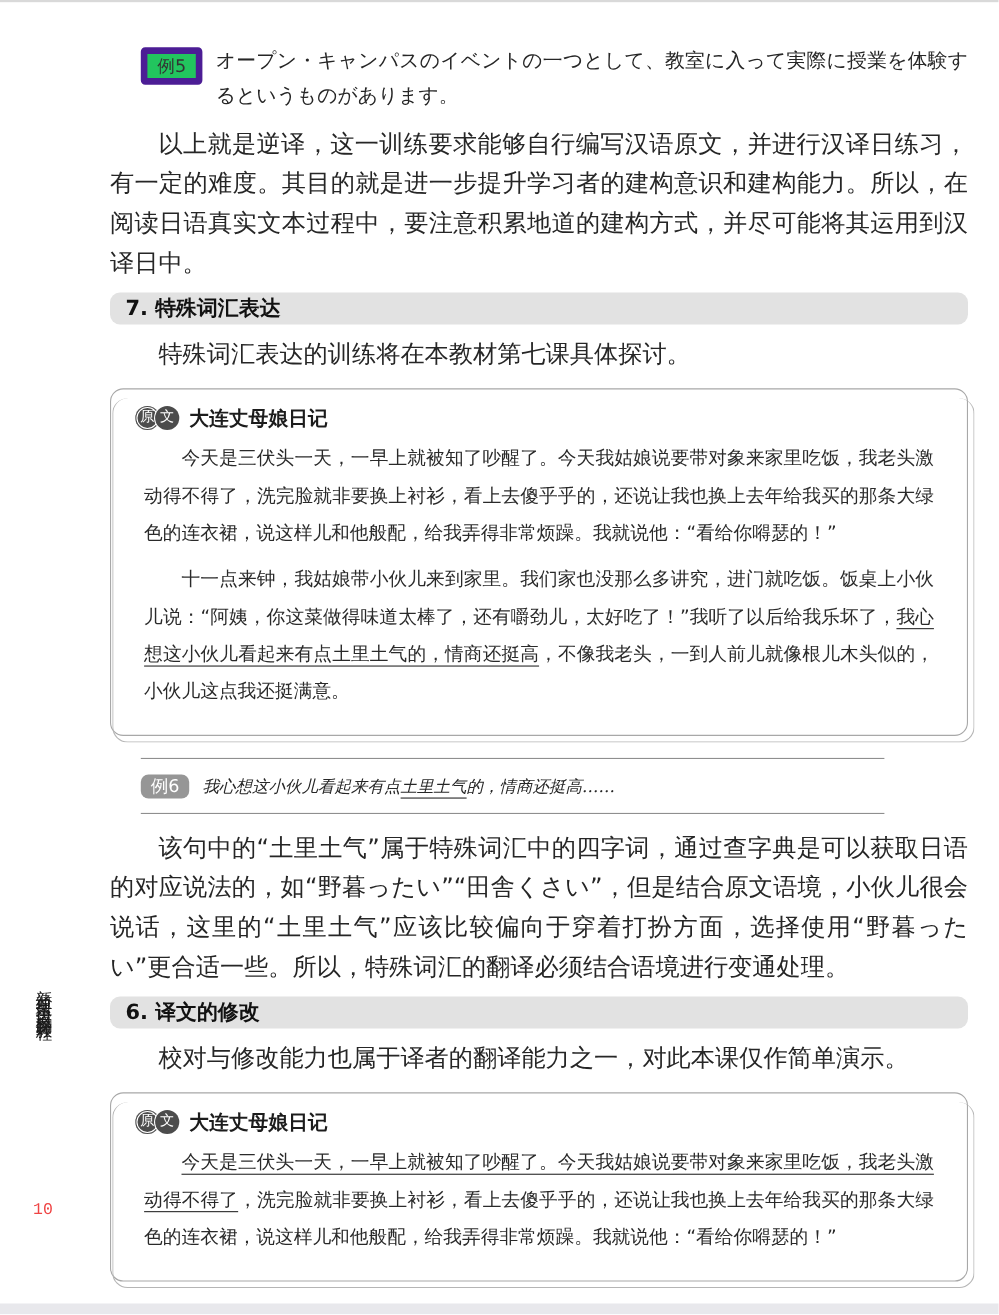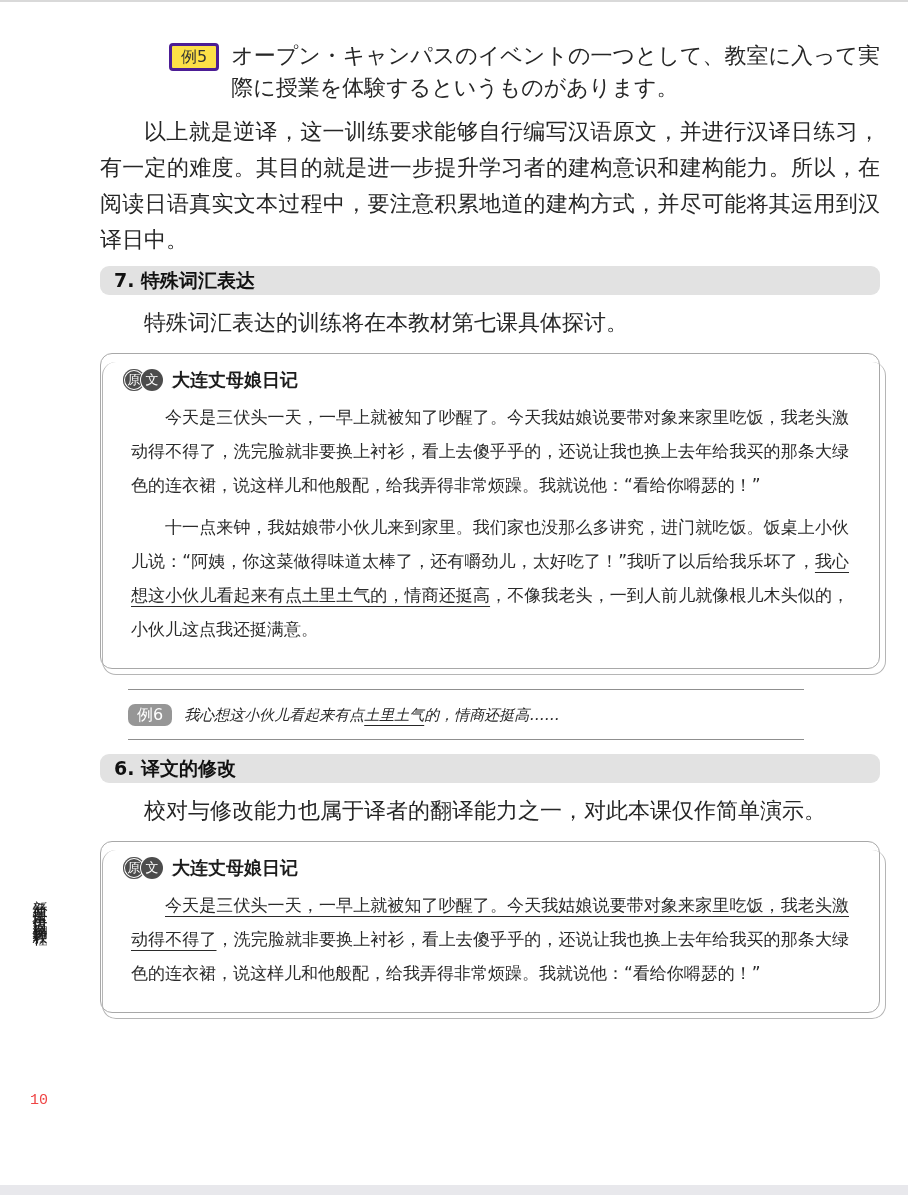--- a/index.html
+++ b/index.html
@@ -11,23 +11,23 @@
   .bottom-strip{position:absolute;bottom:0;left:0;width:908px;height:10px;background:#e8e8ec;}
 
   .content{position:absolute;left:100px;top:40px;width:780px;}
 
   
   .example-row{display:flex;align-items:flex-start;margin-left:28px;margin-bottom:10px;}
   .ex-label{
     flex:0 0 auto;display:inline-block;font-size:16px;line-height:22px;
     padding:0 9px;margin-top:3px;margin-right:12px;white-space:nowrap;
   }
-  .ex-label.outline{border:3px solid #4c1d95;border-radius:4px;background:#fde047;color:#333;margin-left:41px;}
+  .ex-label.outline{border:6px solid #4c1d95;border-radius:4px;background:#22c55e;color:#333;}
   .ex-label.filled{background:#969696;border-radius:7px;color:#fff;}
-  .ex5-text{font-size:22px;line-height:32px;text-align:justify;}
+  .ex5-text{font-size:18px;line-height:32px;text-align:justify;}
 
   
   .para{
     margin:0 0 6px 0;font-size:22px;line-height:36px;
     text-indent:2em;text-align:justify;color:#262626;
   }
 
   
   .section-bar{
     background:#e2e2e2;border-radius:9px;height:29px;line-height:29px;
@@ -108,20 +108,21 @@
       </div>
       <p class="box-para"><span>今天是三伏头一天，一早上就被知了吵醒了。今天我姑娘说要带对象来家里吃饭，我老头激动得不得了，洗完脸就非要换上衬衫，看上去傻乎乎的，还说让我也换上去年给我买的那条大绿色的连衣裙，说这样儿和他般配，给我弄得非常烦躁。我就说他：“看给你嘚瑟的！”</span></p>
       <p class="box-para"><span>十一点来钟，我姑娘带小伙儿来到家里。我们家也没那么多讲究，进门就吃饭。饭桌上小伙儿说：“阿姨，你这菜做得味道太棒了，还有嚼劲儿，太好吃了！”我听了以后给我乐坏了，</span><span class="u">我心想这小伙儿看起来有点土里土气的，情商还挺高</span><span>，不像我老头，一到人前儿就像根儿木头似的，小伙儿这点我还挺满意。</span></p>
     </section>
 
     <div class="example6">
       <span class="ex-label filled">例6</span>
       <span class="ex6-text"><span>我心想这小伙儿看起来有点</span><span class="u">土里土气</span><span>的，情商还挺高……</span></span>
     </div>
 
+    <p class="para">该句中的“土里土气”属于特殊词汇中的四字词，通过查字典是可以获取日语的对应说法的，如“野暮ったい”“田舎くさい”，但是结合原文语境，小伙儿很会说话，这里的“土里土气”应该比较偏向于穿着打扮方面，选择使用“野暮ったい”更合适一些。所以，特殊词汇的翻译必须结合语境进行变通处理。</p>
 
     <div class="section-bar">6. 译文的修改</div>
 
     <p class="para">校对与修改能力也属于译者的翻译能力之一，对此本课仅作简单演示。</p>
 
     <section class="origin-box">
       <div class="box-header">
         <span class="badge">
           <span class="c">原</span>
           <span class="c c2">文</span>

